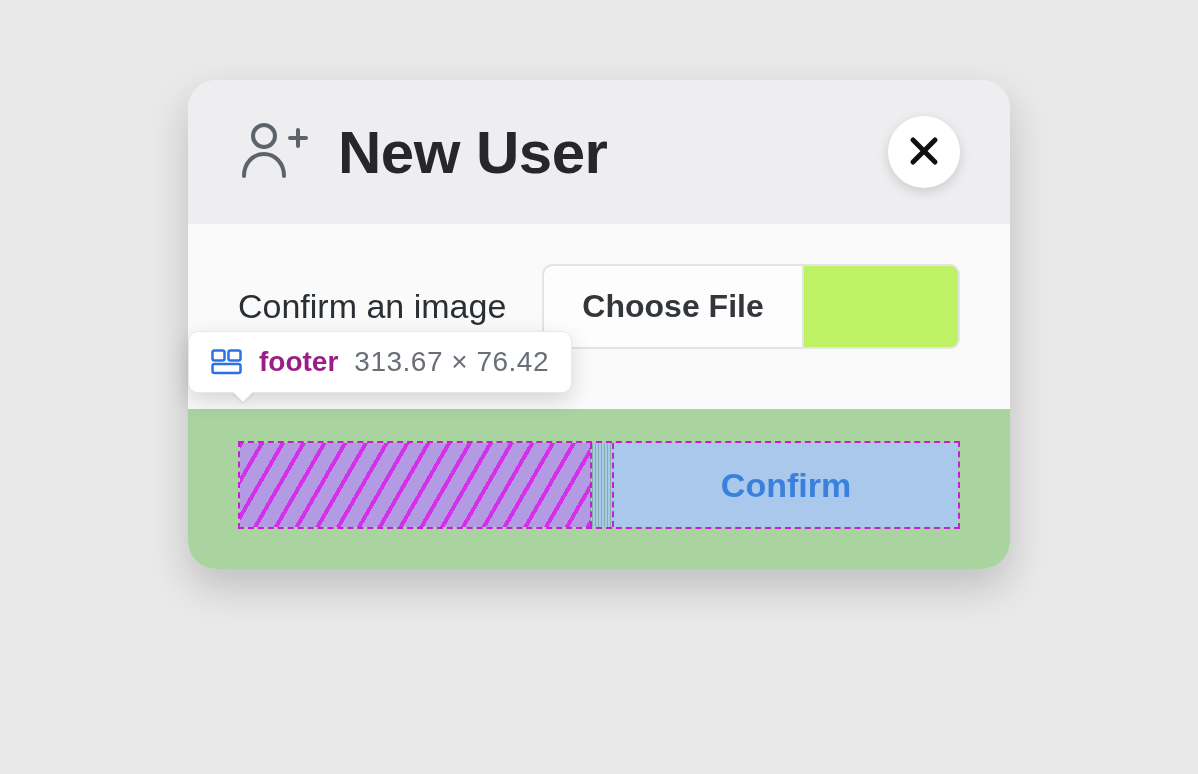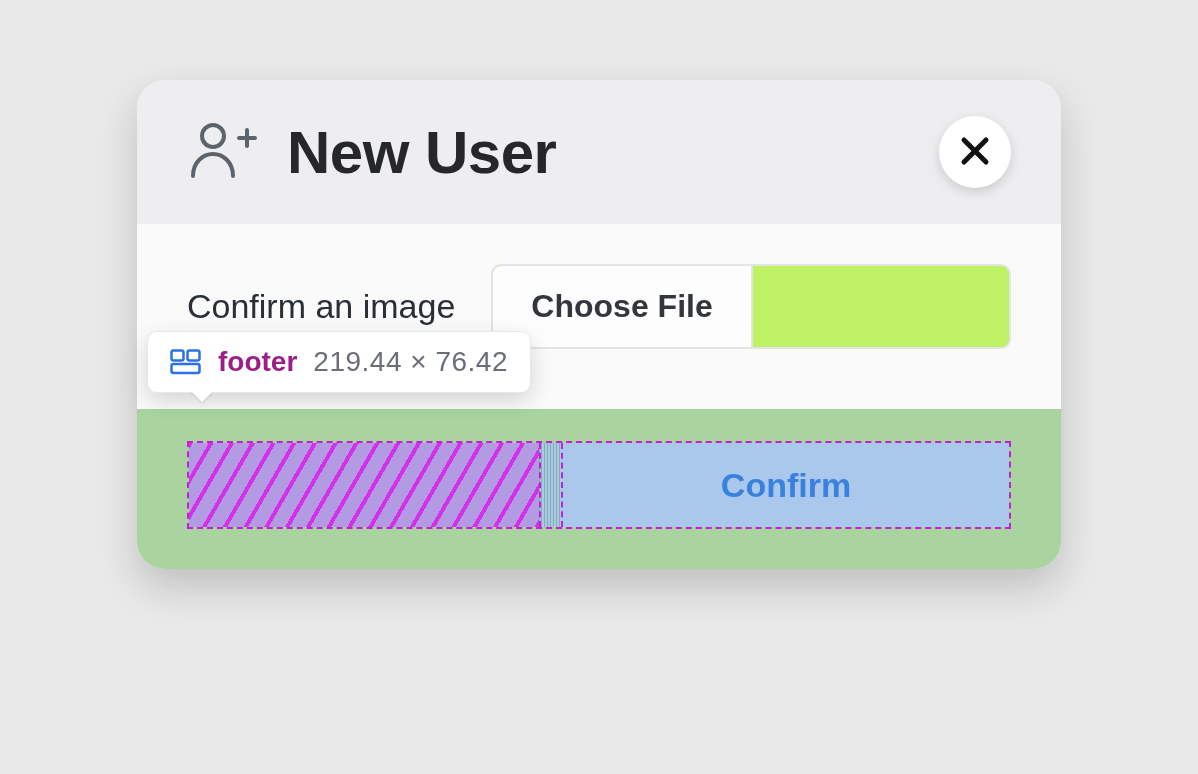--- a/index.html
+++ b/index.html
@@ -6,21 +6,21 @@
   html, body { width: 1198px; height: 774px; }
   body {
     background: #e9e9ea;
     font-family: -apple-system, BlinkMacSystemFont, "Segoe UI", Helvetica, Arial, sans-serif;
     display: flex;
     align-items: flex-start;
     justify-content: center;
   }
 
   .dialog {
-    width: 924px;
+    width: 822px;
     margin-top: 80px;
     border-radius: 28px;
     overflow: visible;
     box-shadow: 0 18px 40px rgba(0,0,0,0.18);
     position: relative;
   }
 
   .dialog-header {
     background: #eeeef0;
     border-radius: 28px 28px 0 0;
@@ -144,21 +144,20 @@
     left: 0px;
     background: #fff;
     border: 1px solid #e7e8ea;
     border-radius: 10px;
     box-shadow: 0 8px 22px rgba(0,0,0,0.15);
     padding: 14px 22px;
     display: flex;
     align-items: center;
     gap: 16px;
     font-size: 28px;
-    margin-left: 10px;
   }
   .tooltip::after {
     content: "";
     position: absolute;
     left: 42px;
     bottom: -10px;
     width: 0; height: 0;
     border-left: 12px solid transparent;
     border-right: 12px solid transparent;
     border-top: 12px solid #fff;
@@ -205,21 +204,21 @@
     <div class="tooltip">
       <span class="tooltip-icon">
         <svg width="32" height="26" viewBox="0 0 32 26" fill="none" stroke="currentColor" stroke-width="2.5" stroke-linejoin="round">
           <rect x="1.5" y="1.5" width="12" height="10" rx="2"></rect>
           <rect x="17.5" y="1.5" width="12" height="10" rx="2"></rect>
           <rect x="1.5" y="15" width="28" height="9" rx="2"></rect>
         </svg>
       </span>
       <span class="tooltip-name">footer</span>
       <span class="tooltip-dims">
-        <span>219.44</span> × <span>76.42</span>
+        <span>313.67</span> × <span>76.42</span>
       </span>
     </div>
 
     <div class="flex-overlay">
       <div class="fbox gap-box"></div>
       <div class="fbox thin-gap"></div>
       <div class="fbox box-blue confirm-box">Confirm</div>
     </div>
   </div>
 

